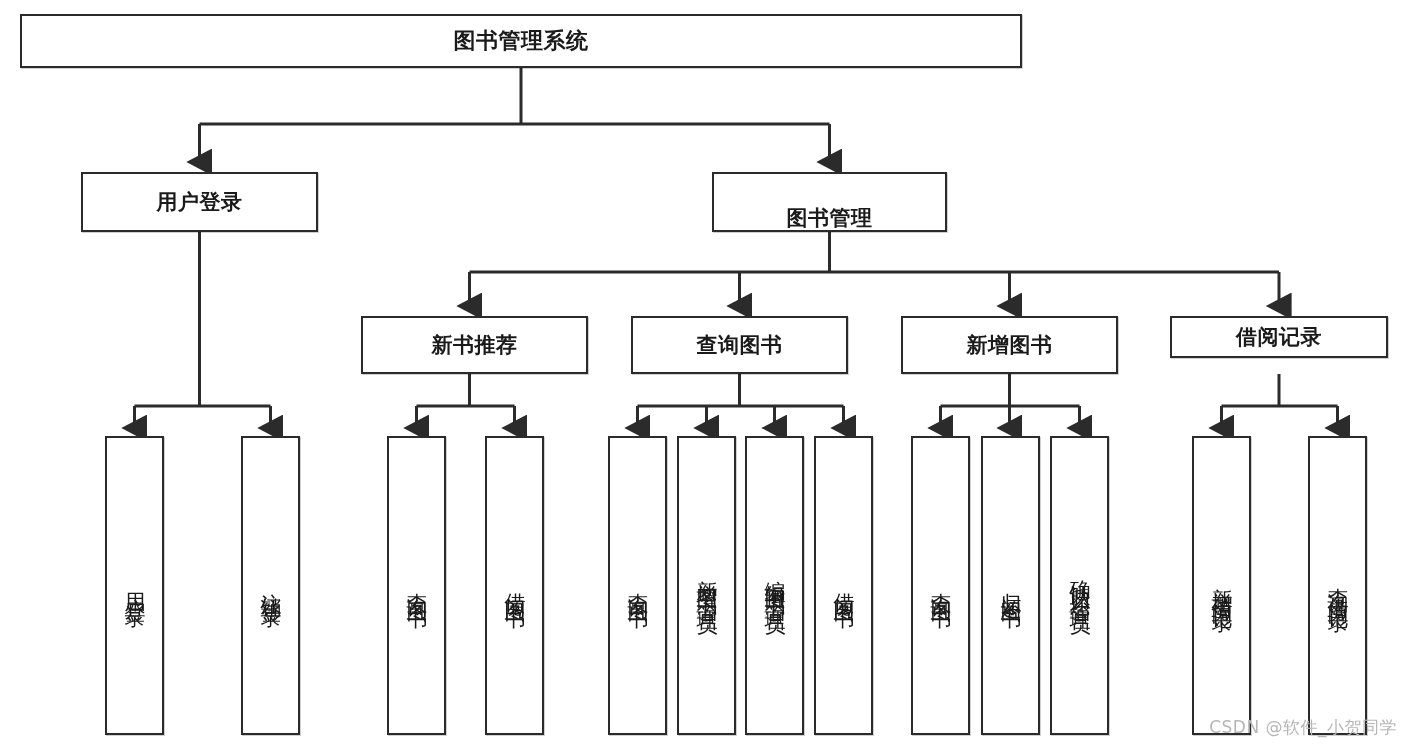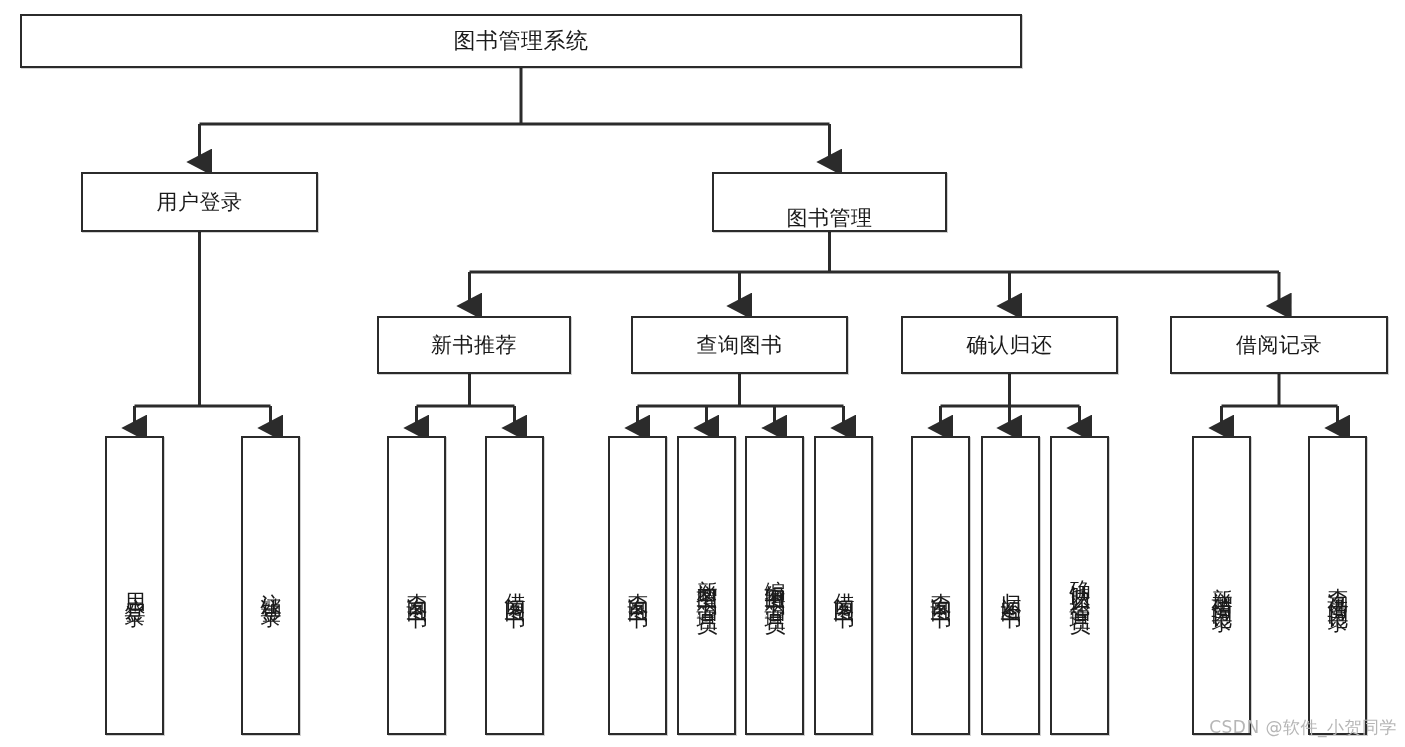--- a/index.html
+++ b/index.html
@@ -38,20 +38,21 @@
   }
   .node-label {
     color: #1a1a1a;
     letter-spacing: 0.5px;
     line-height: 1.15;
     text-align: center;
     white-space: nowrap;
   }
   .node-h .node-label {
     font-size: 21px;
+    font-weight: bold;
   }
   .node-title .node-label {
     font-size: 22px;
   }
   .node-v {
     writing-mode: vertical-rl;
     text-orientation: upright;
   }
   .node-v .node-label {
     writing-mode: vertical-rl;
@@ -150,30 +151,30 @@
     <span class="node-label">图书管理系统</span>
   </div>
 
   <div class="node-box node-h" style="left:81px;top:172px;width:237px;height:60px;">
     <span class="node-label">用户登录</span>
   </div>
   <div class="node-box node-h" style="left:712px;top:172px;width:235px;height:60px;align-items:flex-end;">
     <span class="node-label">图书管理</span>
   </div>
 
-  <div class="node-box node-h" style="left:361px;top:316px;width:194px;height:58px;margin-left:16px;">
+  <div class="node-box node-h" style="left:361px;top:316px;width:227px;height:58px;">
     <span class="node-label">新书推荐</span>
   </div>
   <div class="node-box node-h" style="left:631px;top:316px;width:217px;height:58px;">
     <span class="node-label">查询图书</span>
   </div>
   <div class="node-box node-h" style="left:901px;top:316px;width:217px;height:58px;">
-    <span class="node-label">确认归还</span>
-  </div>
-  <div class="node-box node-h" style="left:1170px;top:316px;width:218px;height:58px;">
+    <span class="node-label">新增图书</span>
+  </div>
+  <div class="node-box node-h" style="left:1170px;top:316px;width:218px;height:42px;">
     <span class="node-label">借阅记录</span>
   </div>
 
   <div class="node-box node-v" style="left:105px;top:436px;width:59px;height:299px;">
     <span class="node-label">用户登录</span>
   </div>
   <div class="node-box node-v" style="left:241px;top:436px;width:59px;height:299px;">
     <span class="node-label">注销登录</span>
   </div>
   <div class="node-box node-v" style="left:387px;top:436px;width:59px;height:299px;">

